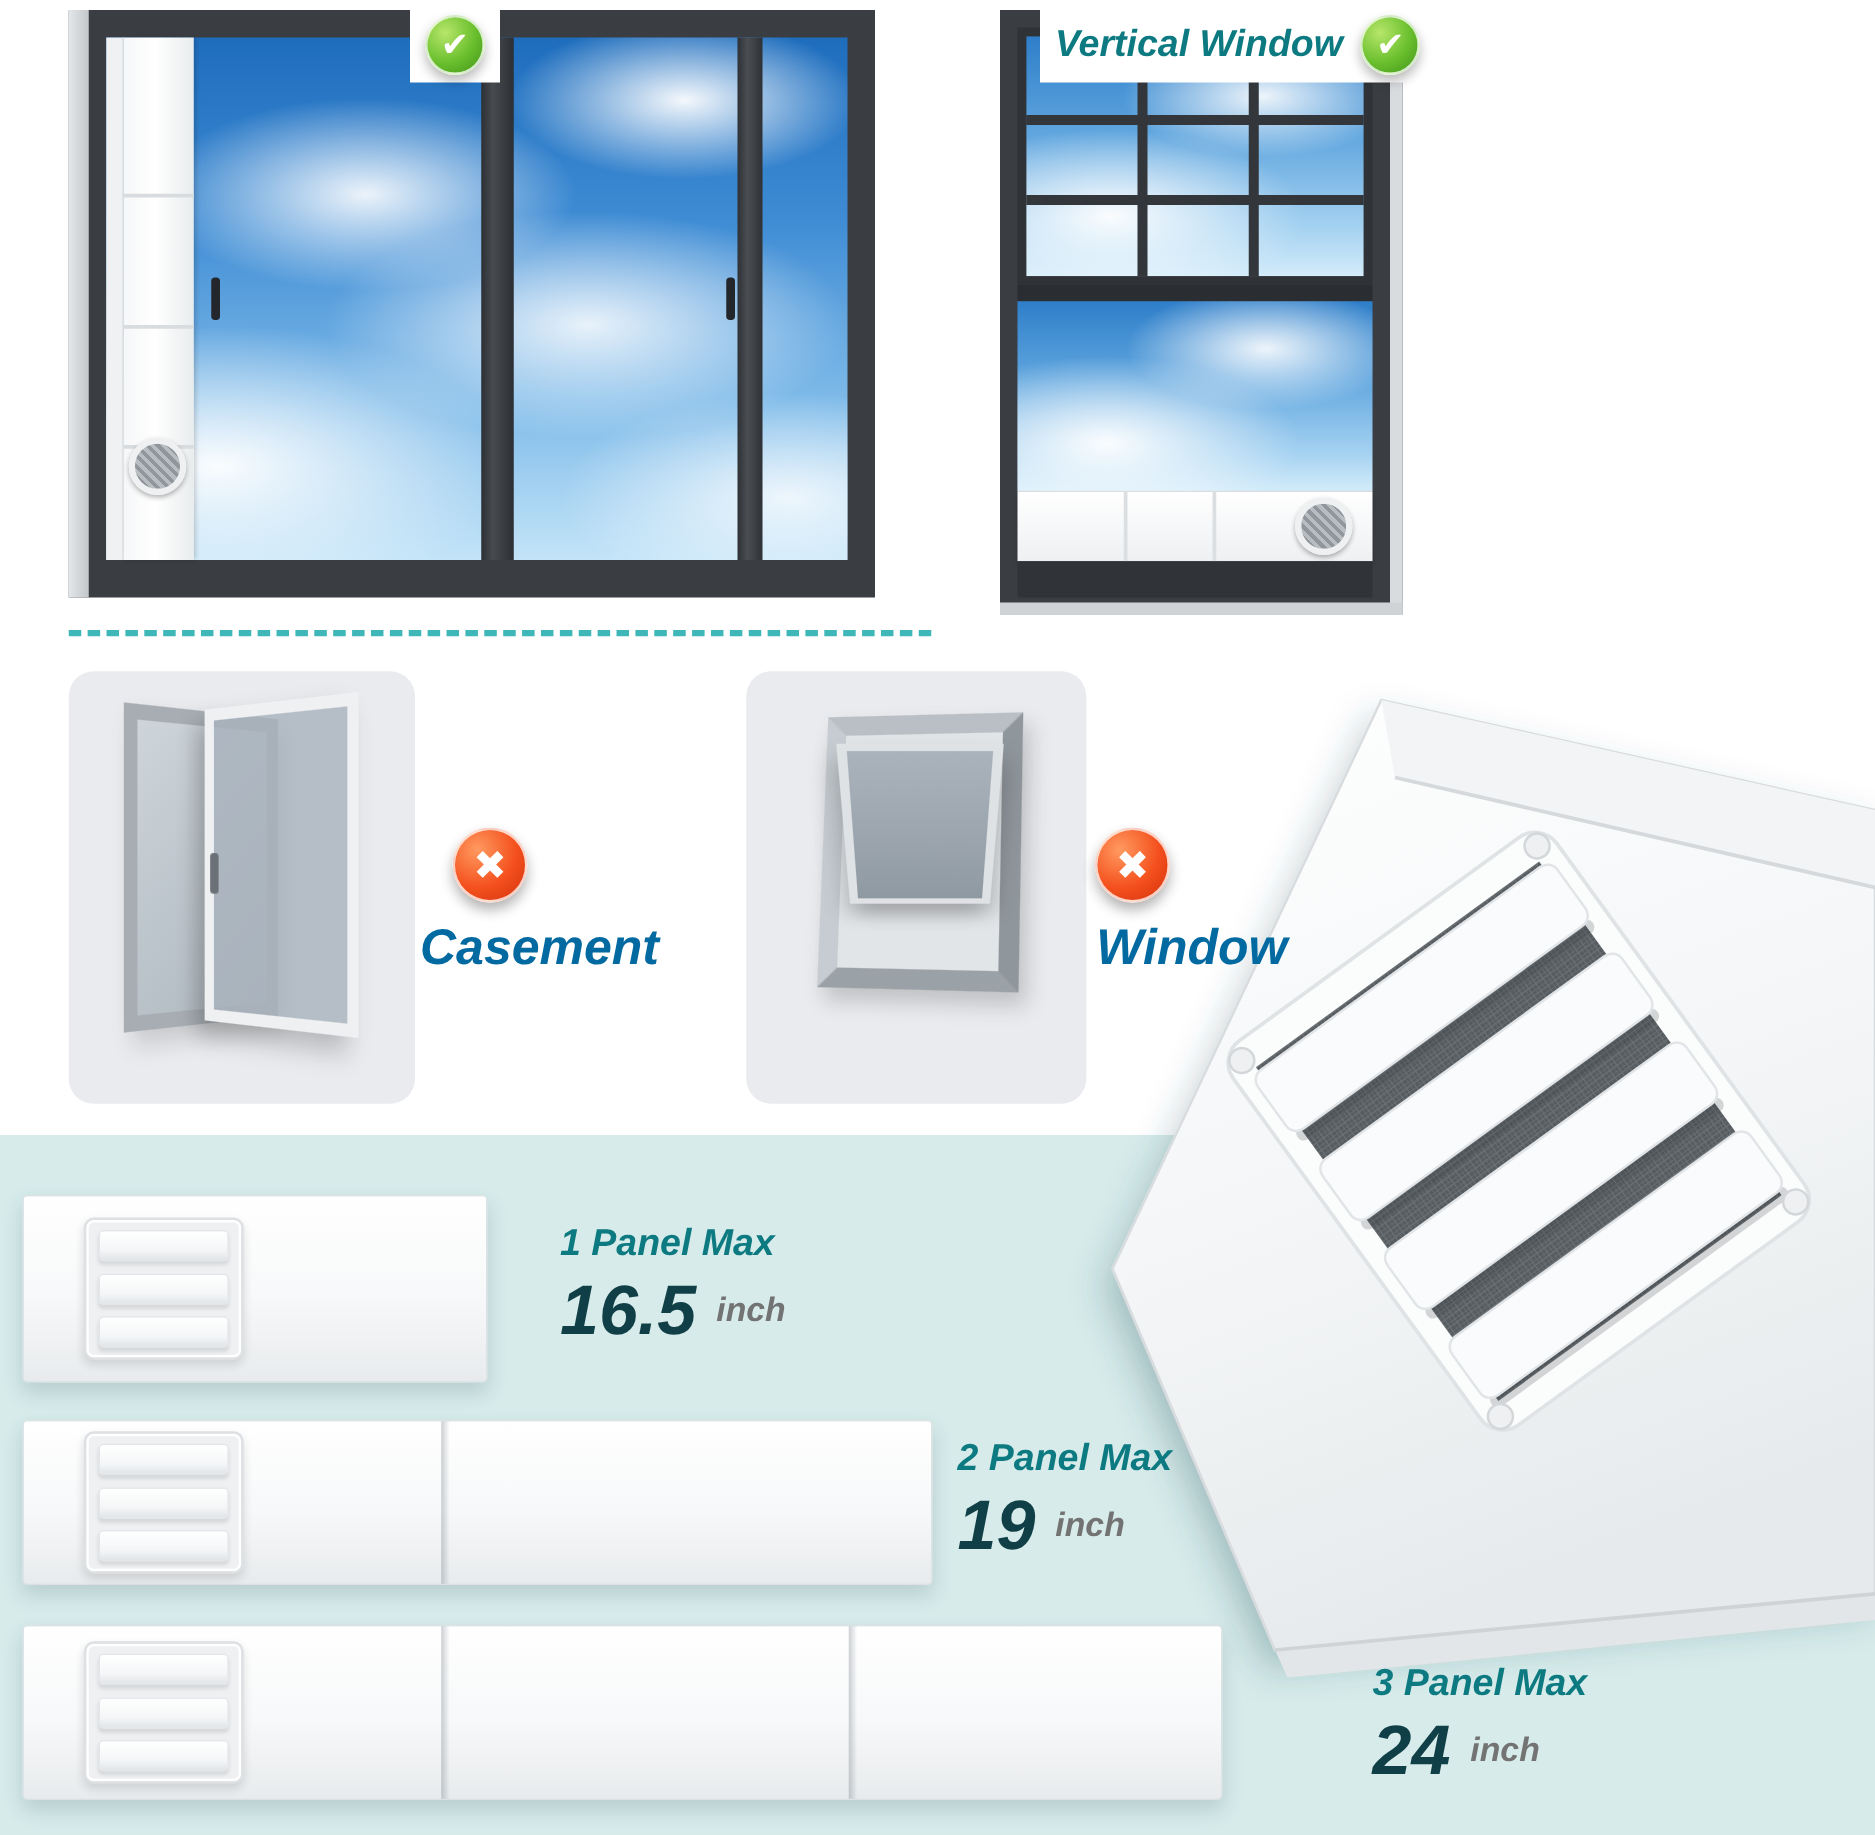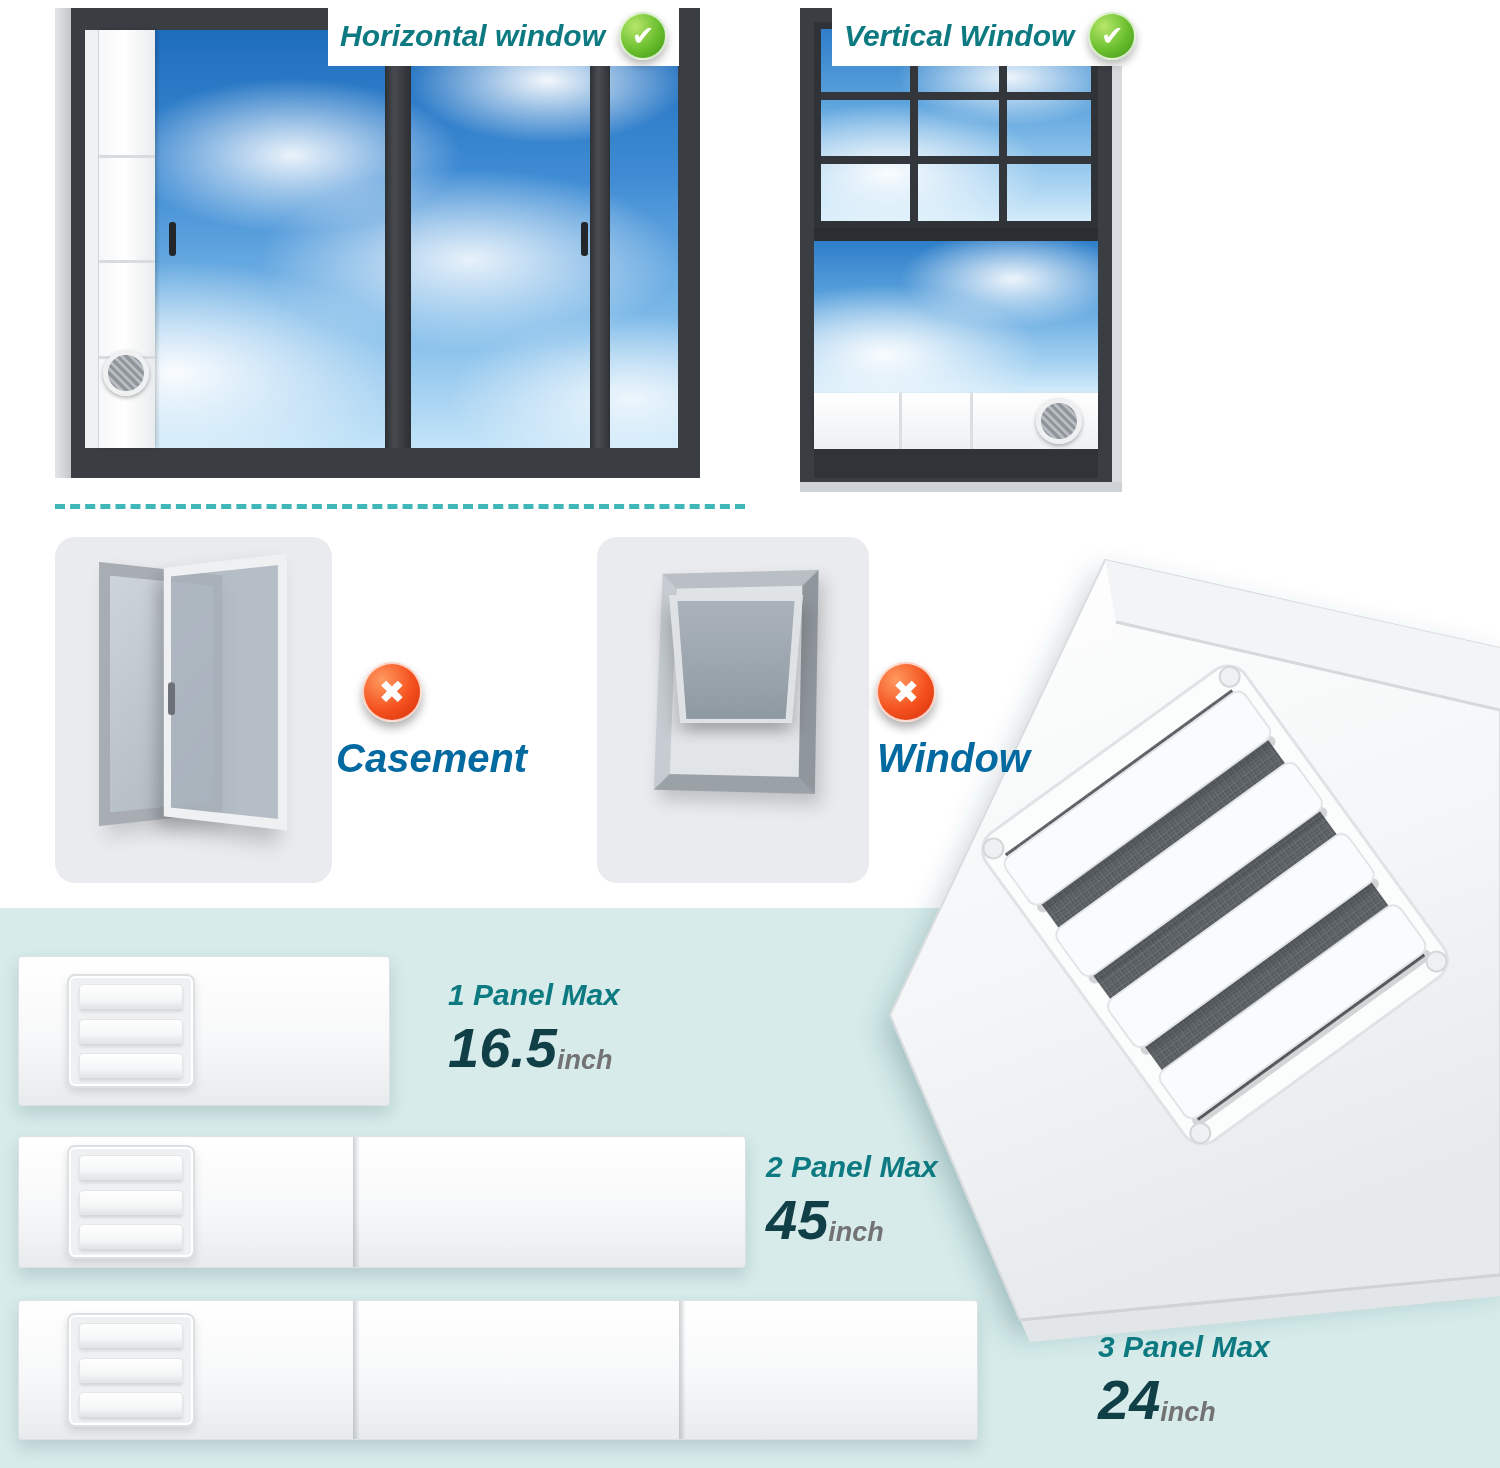--- a/index.html
+++ b/index.html
@@ -115,21 +115,21 @@
     display:flex; flex-direction:column; justify-content:space-between;
     box-shadow:inset 0 0 0 2px #ffffff, 0 4px 8px rgba(0,0,0,.12); }
   .vslat { height:25px; background:linear-gradient(180deg,#ffffff 0%,#f4f6f7 65%,#e2e5e8 100%);
     border:1px solid #e3e6e9; border-radius:4px; box-shadow:0 3px 3px rgba(0,0,0,.10); }
 
   .row-text { position:absolute; z-index:4; }
   .t1 { left:424px;  top:978px;margin-left:24px; }
   .t2 { left:766px;  top:1150px; }
   .t3 { left:1098px; top:1330px; }
   .row-title { font-size:30px; font-weight:bold; font-style:italic; color:#0c7a80; white-space:nowrap; }
-  .row-num { display:flex; align-items:flex-end; margin-top:8px; }
+  .row-num { display:flex; align-items:center; gap:16px; margin-top:8px; }
   .row-value { font-size:56px; font-weight:bold; font-style:italic; color:#113f47; line-height:1; }
   .row-unit { font-size:27px; font-weight:bold; font-style:italic; color:#737373; }
 </style>
 </head>
 <body>
 
 <div id="canvas">
 
   <div class="bottom-section"></div>
 
@@ -165,21 +165,20 @@
         <div class="seam-v" style="left:30%"></div>
         <div class="seam-v" style="left:55%"></div>
         <div class="hose-vent-h"></div>
       </div>
       <div class="sill"></div>
     </div>
     <div class="sill-out"></div>
   </div>
 
   <div class="label-box" style="left:328px; top:6px;">
-    <span class="label-text">Horizontal window</span>
     <span class="badge badge-check">
         <span>✔</span>
       </span>
   </div>
   <div class="label-box" style="left:832px; top:6px;">
     <span class="label-text">Vertical Window</span>
     <span class="badge badge-check">
         <span>✔</span>
       </span>
   </div>
@@ -265,21 +264,21 @@
     <div class="vent">
       <div class="vslat"></div>
       <div class="vslat"></div>
       <div class="vslat"></div>
     </div>
     <div class="seam" style="left:334px"></div>
   </div>
   <div class="row-text t2">
     <div class="row-title">2 Panel Max</div>
     <div class="row-num">
-      <span class="row-value">45</span>
+      <span class="row-value">19</span>
       <span class="row-unit">inch</span>
     </div>
   </div>
 
   <div class="bar bar-3">
     <div class="vent">
       <div class="vslat"></div>
       <div class="vslat"></div>
       <div class="vslat"></div>
     </div>

